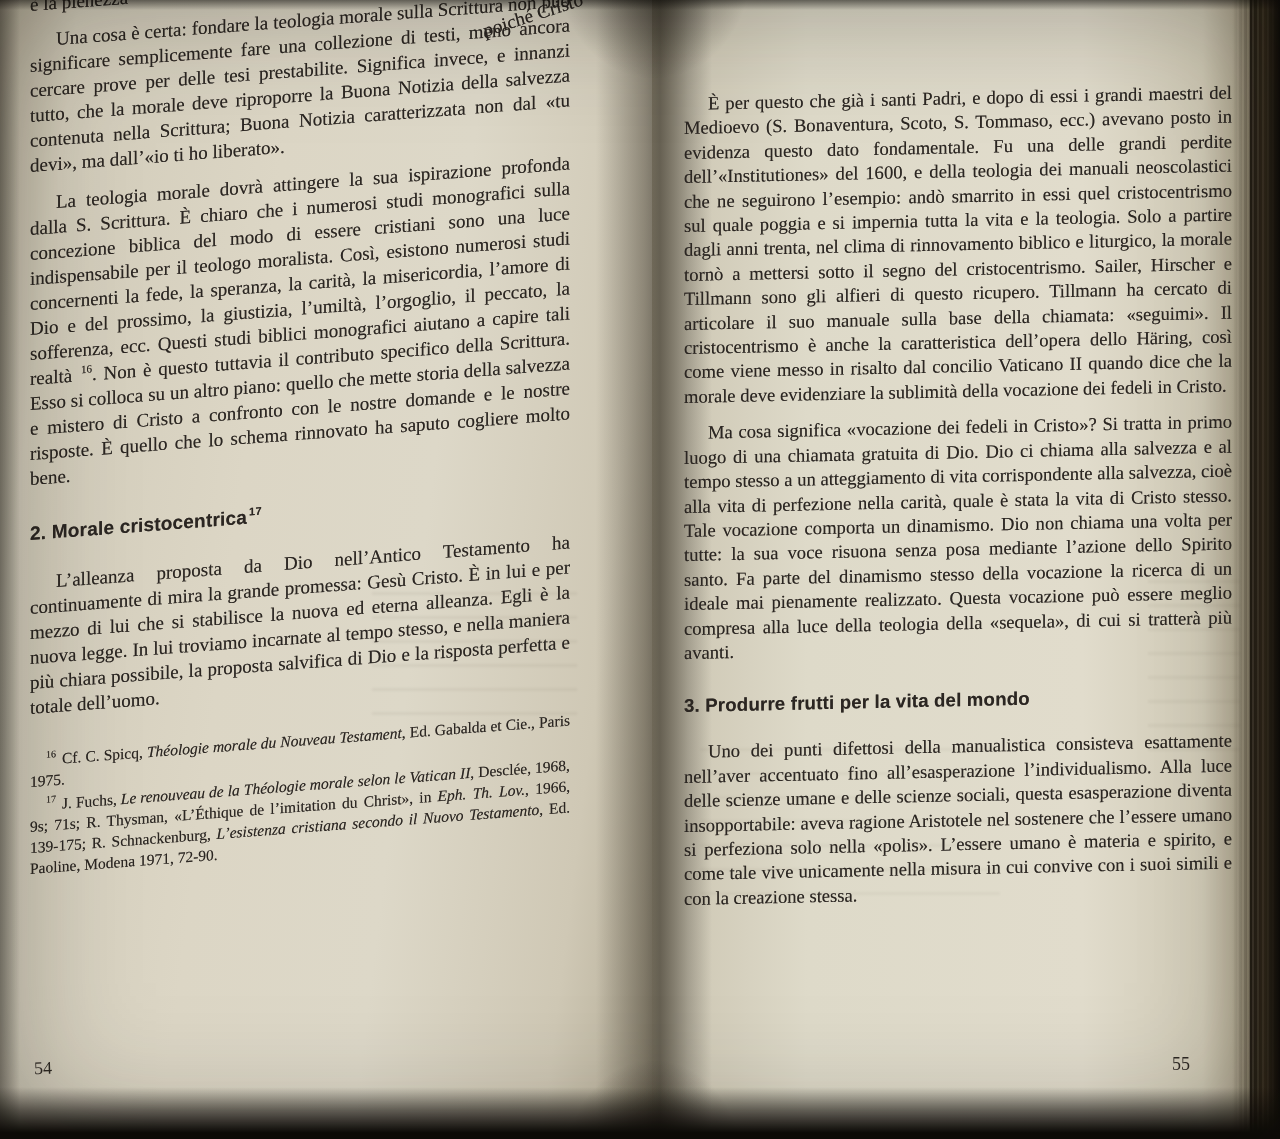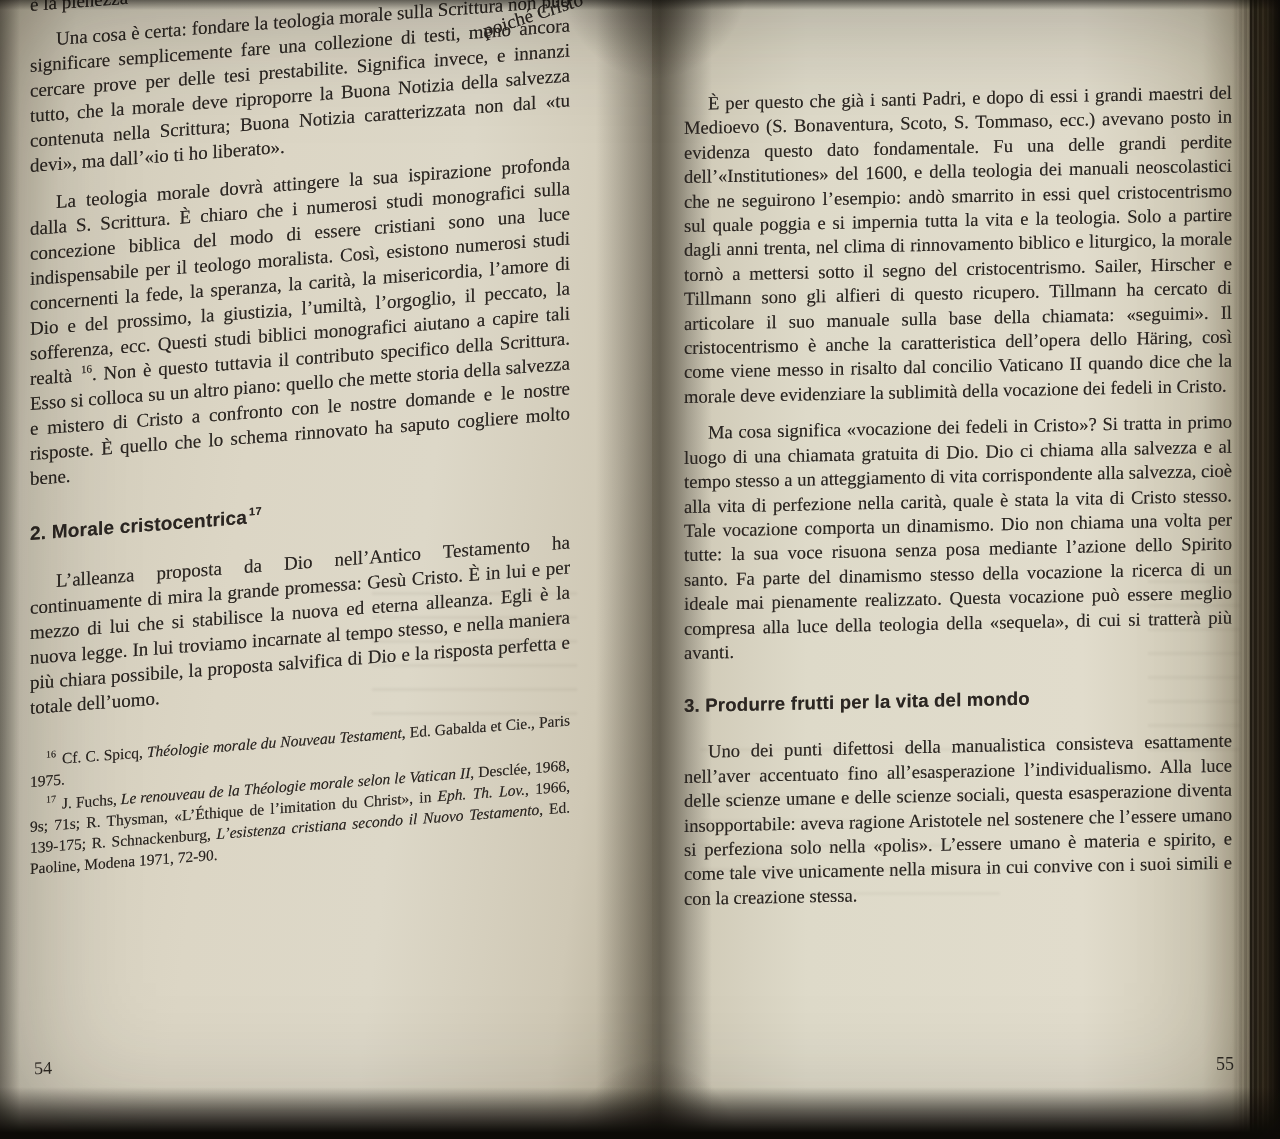--- a/index.html
+++ b/index.html
@@ -67,21 +67,21 @@
     transform: skewY(-1.2deg); transform-origin: 0 0;
     font-size: 18.6px; line-height: 24.4px;
     text-align: justify; hyphens: auto; -webkit-hyphens: auto;
     text-shadow: 0 0 0.5px rgba(43,38,34,0.55);
   }
   .right-content p.body { margin: 0 0 12px 0; text-indent: 24px; }
   .right-content h2.heading { margin: 28px 0 22px 0; font-size: 18.6px; }
 
   .pagenum { position: absolute; font-size: 18px; color: #2e2924; }
   .pagenum-left { left: 34px; top: 1058px; transform: rotate(-2deg); }
-  .pagenum-right { left: 1216px; top: 1054px; }
+  .pagenum-right { left: 1172px; top: 1054px; }
 
   
   .ghost {
     position: absolute; pointer-events: none; opacity: 0.5; filter: blur(1.2px);
     background: repeating-linear-gradient(180deg,
       rgba(115,105,88,0.16) 0 3px, rgba(115,105,88,0) 3px 24px);
   }
   .ghost1 { left: 372px; top: 592px; width: 205px; height: 130px; }
   .ghost2 { left: 700px;  top: 748px; width: 300px; height: 150px; opacity: 0.38; }
   .ghost3 { left: 1148px; top: 580px; width: 92px;  height: 190px; opacity: 0.45; }

